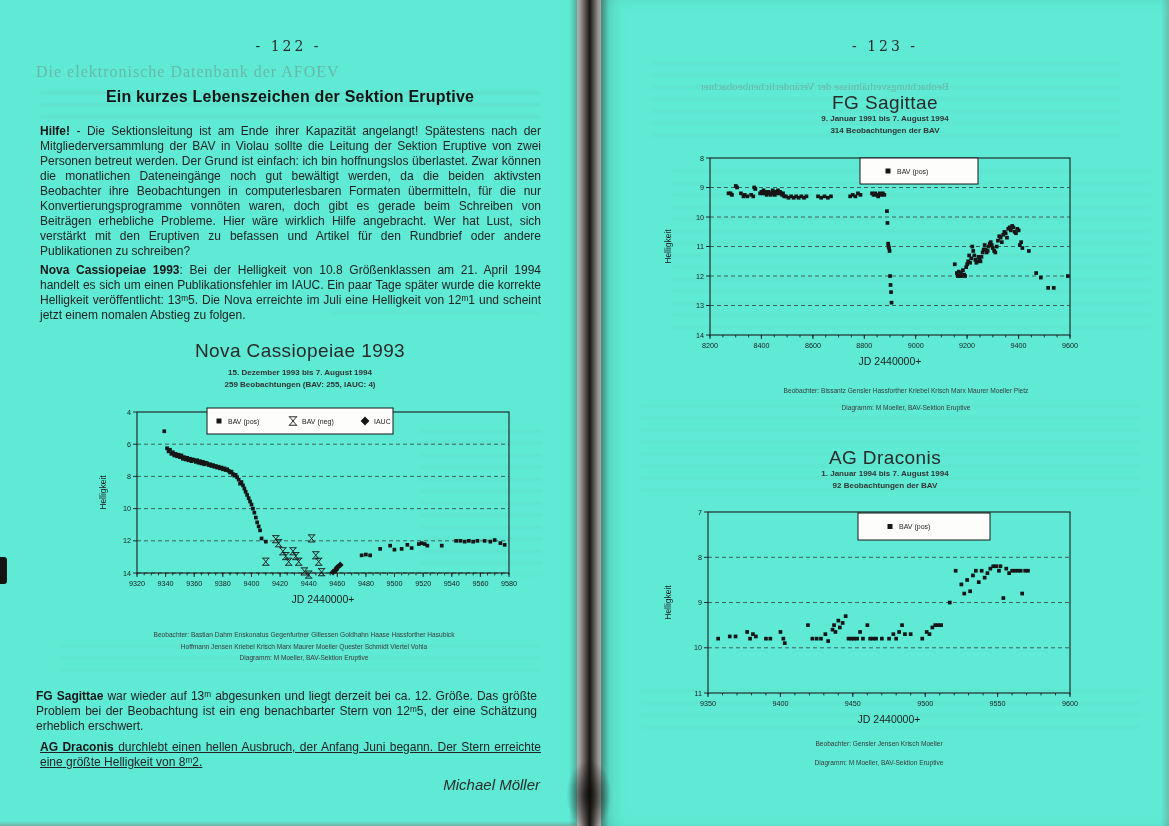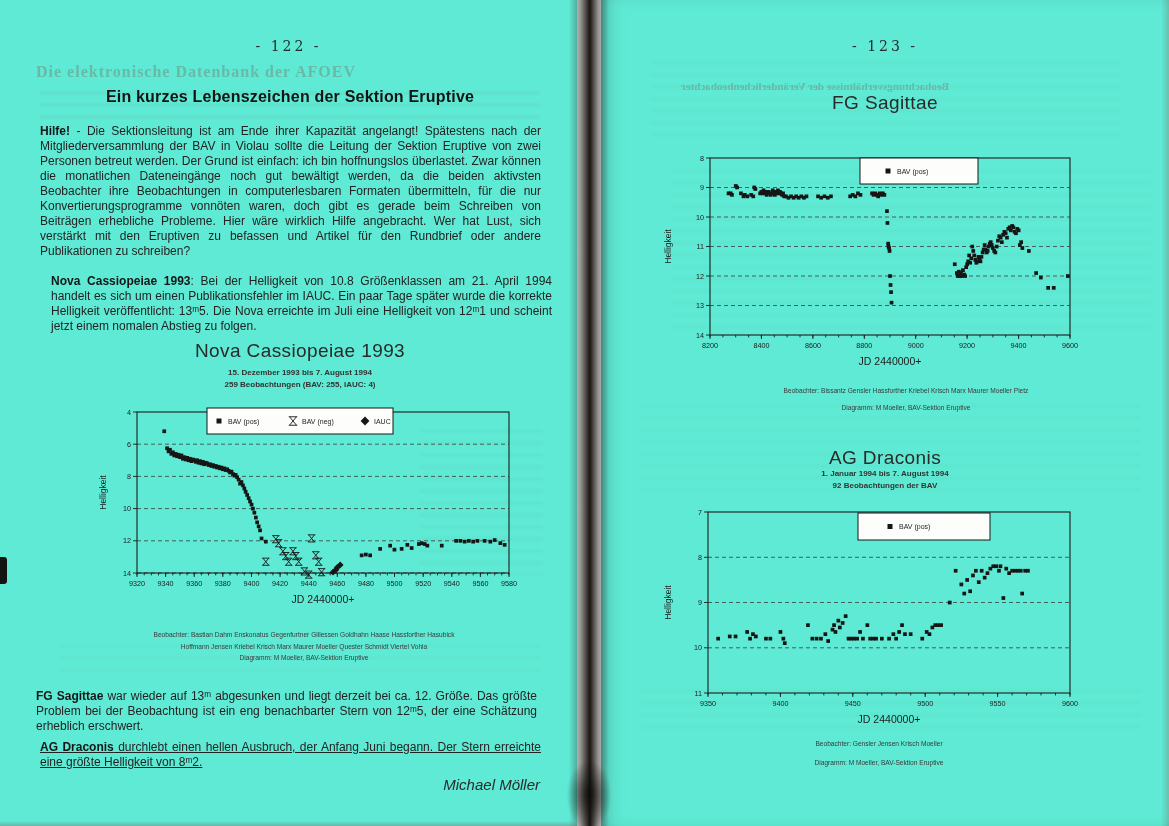--- a/index.html
+++ b/index.html
@@ -31,21 +31,21 @@
   .pagenum{font-family:"DejaVu Serif","Liberation Serif",serif;font-size:14px;letter-spacing:3px;color:#2a2a2a;}
   .headline{font-size:16px;font-weight:bold;letter-spacing:.2px;color:#141414;}
   .body-text{font-size:12px;line-height:15px;text-align:justify;color:#232323;}
   .body-text b{color:#161616;}
   .chart-title{font-size:19px;color:#2a2a2a;letter-spacing:.4px;}
   .chart-sub{font-size:8px;font-weight:bold;color:#333;}
   .caption{font-size:6.6px;color:#3a3a3a;line-height:11.5px;}
   .signature{font-size:15px;font-style:italic;text-align:right;color:#2a2a2a;}
 
   .ghost{color:rgba(122,116,106,.42);filter:blur(.45px);}
-  .ghost-serif{font-family:"Liberation Serif","DejaVu Serif",serif;font-weight:bold;}
+  .ghost-serif{font-family:"Liberation Serif","DejaVu Serif",serif;font-weight:normal;}
   .mirrored{transform:scaleX(-1);}
   .ghost-block{
     position:absolute;
     background:repeating-linear-gradient(180deg,rgba(125,118,106,.12) 0px,rgba(125,118,106,.12) 2px,rgba(0,0,0,0) 2px,rgba(0,0,0,0) 12px);
     filter:blur(.8px);
   }
 
   svg{position:absolute;overflow:visible;}
   svg text{fill:#1c1c1c;font-family:"Liberation Sans","DejaVu Sans",sans-serif;}
   .frame{fill:none;stroke:#1c1c1c;stroke-width:1.1;}
@@ -61,21 +61,21 @@
 
   <div class="abs ghost ghost-serif" style="left:36px;top:63px;font-size:16px;letter-spacing:1px;">Die elektronische Datenbank der AFOEV</div>
   <div class="ghost-block" style="left:40px;top:92px;width:500px;height:34px;"></div>
 
   <div class="abs center headline" style="left:20px;top:88px;width:540px;">Ein kurzes Lebenszeichen der Sektion Eruptive</div>
 
   <p class="abs body-text" style="left:40px;top:124px;width:501px;margin:0;">
     <b>Hilfe!</b><span> - Die Sektionsleitung ist am Ende ihrer Kapazität angelangt! Spätestens nach der Mitgliederversammlung der BAV in Violau sollte die Leitung der Sektion Eruptive von zwei Personen betreut werden. Der Grund ist einfach: ich bin hoffnungslos überlastet. Zwar können die monatlichen Dateneingänge noch gut bewältigt werden, da die beiden aktivsten Beobachter ihre Beobachtungen in computerlesbaren Formaten übermitteln, für die nur Konvertierungsprogramme vonnöten waren, doch gibt es gerade beim Schreiben von Beiträgen erhebliche Probleme. Hier wäre wirklich Hilfe angebracht. Wer hat Lust, sich verstärkt mit den Eruptiven zu befassen und Artikel für den Rundbrief oder andere Publikationen zu schreiben?</span>
   </p>
 
-  <p class="abs body-text" style="left:40px;top:263px;width:501px;margin:11px;">
+  <p class="abs body-text" style="left:40px;top:263px;width:501px;margin:0;">
     <b>Nova Cassiopeiae 1993</b><span>: Bei der Helligkeit von 10.8 Größenklassen am 21. April 1994 handelt es sich um einen Publikationsfehler im IAUC. Ein paar Tage später wurde die korrekte Helligkeit veröffentlicht: 13ᵐ5. Die Nova erreichte im Juli eine Helligkeit von 12ᵐ1 und scheint jetzt einem nomalen Abstieg zu folgen.</span>
   </p>
 
   <div class="ghost-block" style="left:330px;top:300px;width:210px;height:24px;opacity:.6;"></div>
 
   <div class="abs center chart-title" style="left:20px;top:340px;width:560px;">Nova Cassiopeiae 1993</div>
   <div class="abs center chart-sub" style="left:20px;top:368px;width:560px;">15. Dezember 1993 bis 7. August 1994</div>
   <div class="abs center chart-sub" style="left:20px;top:380px;width:560px;">259 Beobachtungen (BAV: 255, IAUC: 4)</div>
 
   <div class="ghost-block" style="left:420px;top:430px;width:122px;height:145px;opacity:.7;"></div>
@@ -405,20 +405,22 @@
 
 <div class="page" id="page-right">
 
   <div class="abs center pagenum" style="left:0;top:38px;width:568px;">- 123 -</div>
 
   <div class="abs ghost ghost-serif mirrored" style="left:18px;top:80px;font-size:11px;width:330px;">Beobachtungsverhältnisse der Veränderlichenbeobachter</div>
   <div class="ghost-block" style="left:50px;top:62px;width:470px;height:74px;opacity:.6;"></div>
   <div class="ghost-block" style="left:70px;top:170px;width:480px;height:165px;opacity:.45;"></div>
 
   <div class="abs center chart-title" style="left:0;top:92px;width:568px;">FG Sagittae</div>
+  <div class="abs center chart-sub" style="left:0;top:114px;width:568px;">9. Januar 1991 bis 7. August 1994</div>
+  <div class="abs center chart-sub" style="left:0;top:126px;width:568px;">314 Beobachtungen der BAV</div>
 
   <svg style="left:59px;top:150px;" width="425" height="230">
       <line class="grid" x1="50" x2="410" y1="37.5" y2="37.5"></line>
       <line class="grid" x1="50" x2="410" y1="67.0" y2="67.0"></line>
       <line class="grid" x1="50" x2="410" y1="96.5" y2="96.5"></line>
       <line class="grid" x1="50" x2="410" y1="126.0" y2="126.0"></line>
       <line class="grid" x1="50" x2="410" y1="155.5" y2="155.5"></line>
       <rect class="frame" x="50" y="8" width="360" height="177"></rect>
       <line class="tick" x1="46" x2="50" y1="8.0" y2="8.0"></line>
       <text x="44" y="10.6" text-anchor="end" font-size="7.2">8</text>

